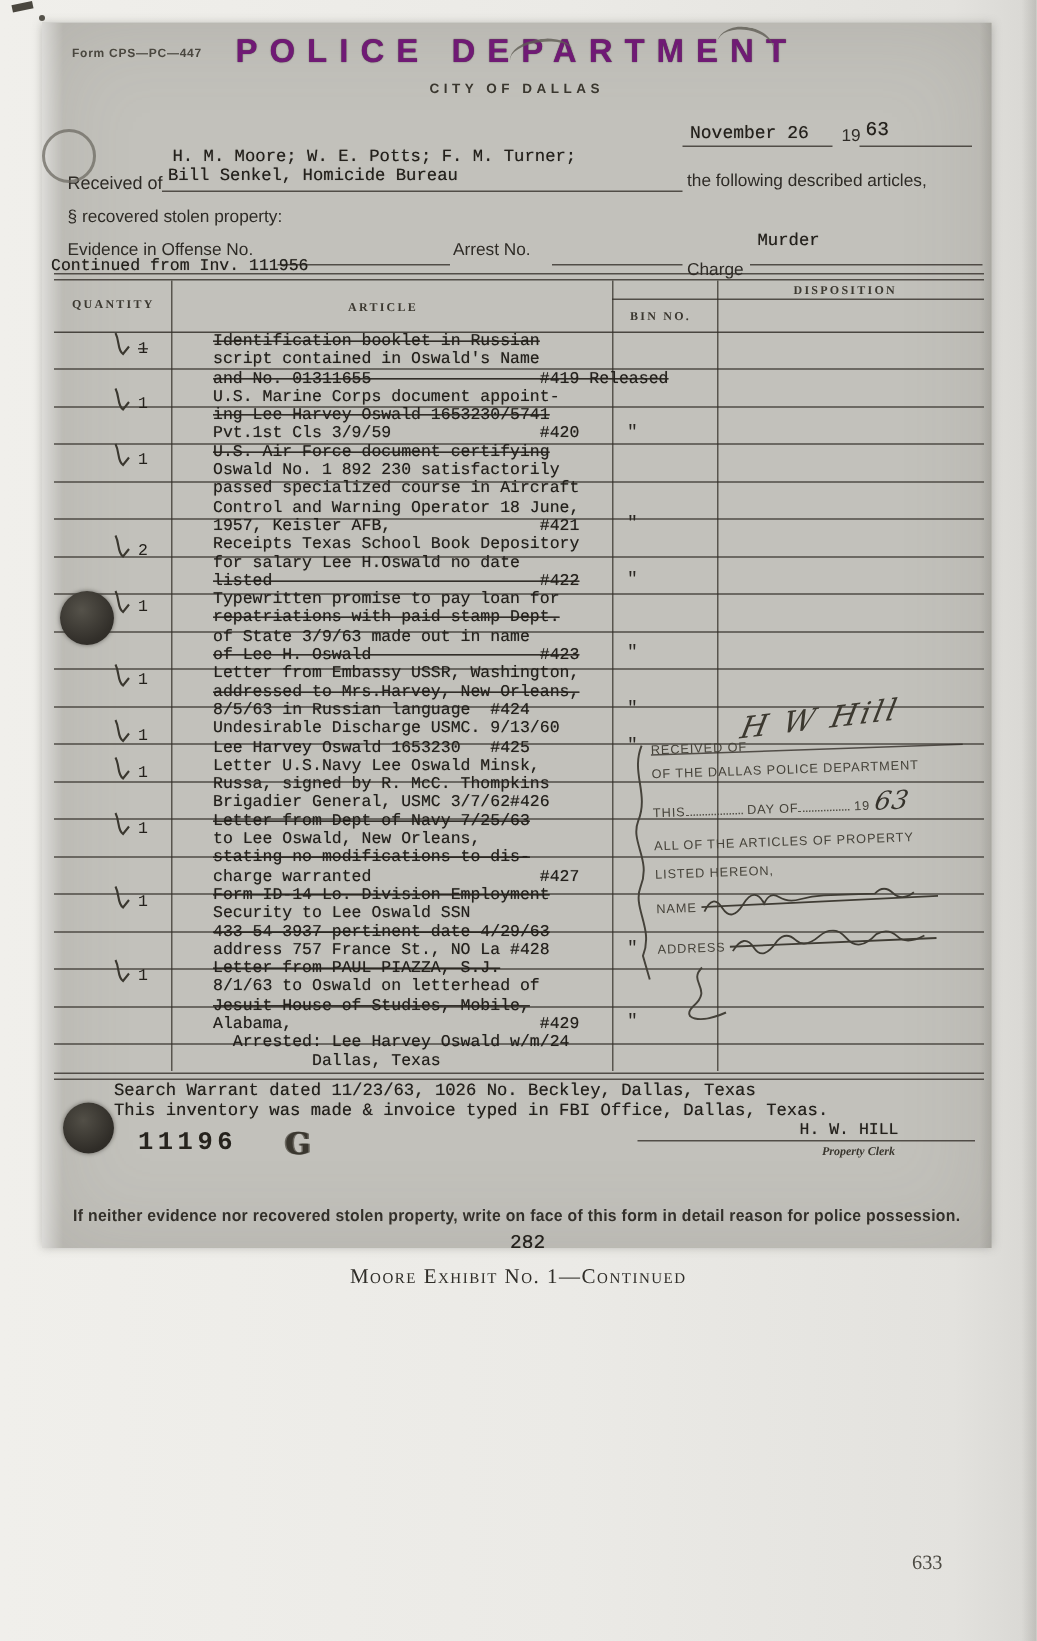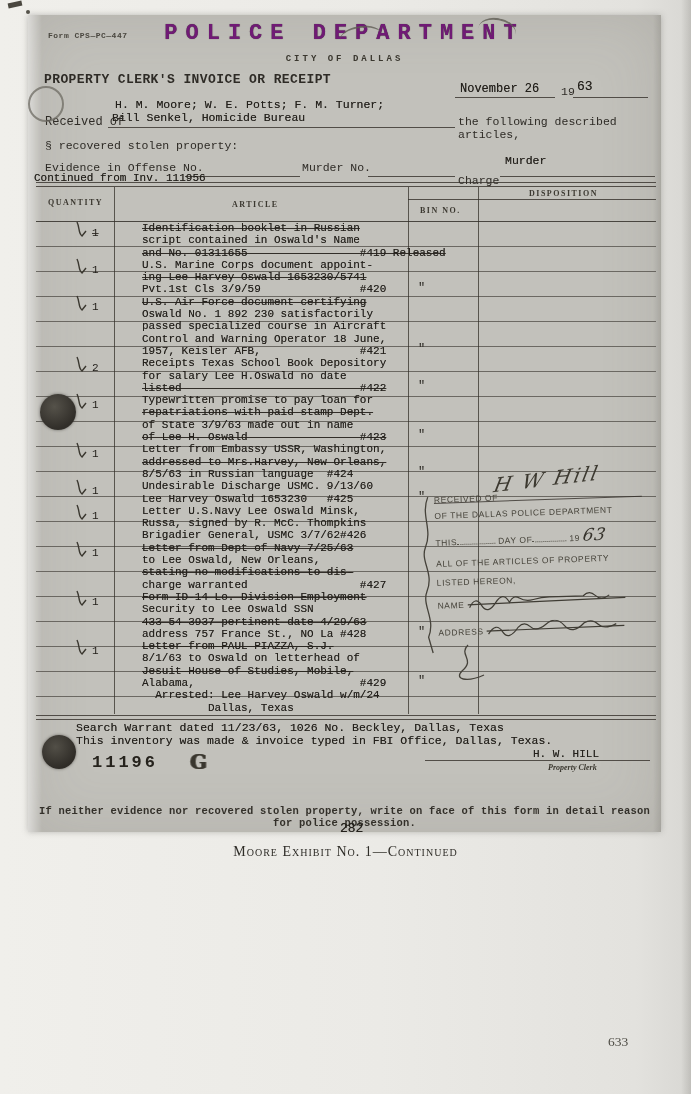--- a/index.html
+++ b/index.html
@@ -8,21 +8,21 @@
     background:linear-gradient(90deg,#f0efeb 0%,#ebeae6 55%,#e3e2de 92%,#d8d7d3 100%);}
   .page::after{content:"";position:absolute;right:0;top:0;width:10px;height:100%;
     background:linear-gradient(90deg,transparent,rgba(120,118,112,.25));}
   
   .photostat{position:absolute;left:28px;top:15px;width:633px;height:817px;background:#c2c1bb;
     overflow:hidden;box-shadow:0 0 6px rgba(90,88,82,.35), inset 0 0 60px rgba(110,108,100,.18);}
   .photostat::before{content:"";position:absolute;left:0;top:0;width:14px;height:100%;
     background:linear-gradient(90deg,rgba(255,255,255,.5),transparent);}
   .photostat::after{content:"";position:absolute;right:0;top:0;width:8px;height:100%;
     background:linear-gradient(270deg,rgba(90,88,80,.18),transparent);}
-  .printed{font-family:Liberation Mono, monospace;color:#2e2b26;}
+  .printed{font-family:Liberation Sans, sans-serif;color:#2e2b26;}
   .typed{font-family:"Liberation Mono",monospace;color:#23201b;text-shadow:0 0 .5px rgba(20,18,15,.55);}
   .abs{position:absolute;}
   .rule{position:absolute;border-bottom:1.4px solid rgba(52,48,42,.8);}
   .struck{text-decoration:line-through;text-decoration-thickness:1.3px;text-decoration-color:rgba(40,36,30,.85);}
 
   .form-no{left:20px;top:16px;font-size:8px;font-weight:bold;letter-spacing:.5px;color:#4a473f;}
   .title{left:0;top:6px;width:100%;text-align:center;font-size:22px;font-weight:bold;
     letter-spacing:8px;color:#701a75;text-shadow:0 0 .8px #34312b;}
   .subtitle{left:0;top:39px;width:100%;text-align:center;font-size:9px;font-weight:bold;letter-spacing:3px;color:#3a372f;}
   .heading{left:16px;top:57px;font-size:13px;letter-spacing:.4px;font-weight:bold;color:#2e2b26;}
@@ -87,41 +87,40 @@
 <div class="page">
 
   <div class="corner-mark"></div>
   <div class="corner-mark2"></div>
 
   <div class="photostat">
 
     <div class="abs printed form-no">Form CPS—PC—447</div>
     <div class="abs printed title">POLICE DEPARTMENT</div>
     <div class="abs printed subtitle">CITY OF DALLAS</div>
-    <div class="abs printed heading">PROPERTY CLERK'S INVOICE OR RECEIPT</div>
     <div class="arc1" style="position:absolute;left:312px;top:11px;"></div>
     <div class="arc2" style="position:absolute;left:450px;top:3px;"></div>
 
     <div class="abs typed t12" style="left:432px;top:67px;">November 26</div>
     <div class="rule" style="left:427px;top:82px;width:100px;"></div>
     <div class="abs printed t115" style="left:533px;top:70px;">19</div>
     <div class="abs typed" style="left:549px;top:64px;font-size:13px;">63</div>
     <div class="rule" style="left:545px;top:82px;width:75px;"></div>
 
     <div class="abs typed t115" style="left:87px;top:83px;">H. M. Moore; W. E. Potts; F. M. Turner;</div>
     <div class="abs typed t115" style="left:84px;top:96px;">Bill Senkel, Homicide Bureau</div>
     <div class="abs printed t12" style="left:17px;top:100px;">Received of</div>
     <div class="rule" style="left:80px;top:112px;width:347px;"></div>
     <div class="abs printed t115" style="left:430px;top:100px;">the following described articles,</div>
 
     <div class="abs printed t115" style="left:17px;top:124px;">§ recovered stolen property:</div>
 
     <div class="abs printed t115" style="left:17px;top:146px;">Evidence in Offense No.</div>
     <div class="rule" style="left:157px;top:161px;width:115px;"></div>
-    <div class="abs printed t115" style="left:274px;top:146px;">Murder No.</div>
+    <div class="abs printed t115" style="left:274px;top:146px;">Arrest No.</div>
     <div class="rule" style="left:340px;top:161px;width:87px;"></div>
     <div class="abs printed t115" style="left:430px;top:159px;">Charge</div>
     <div class="abs typed t115" style="left:477px;top:139px;">Murder</div>
     <div class="rule" style="left:472px;top:161px;width:155px;"></div>
 
     <div class="rule" style="left:8px;top:167px;width:620px;"></div>
     <div class="rule" style="left:8px;top:170.5px;width:620px;"></div>
     <div class="abs typed t11" style="left:6px;top:157px;">Continued from Inv. 111956</div>
 
     <div class="table-wrap">

